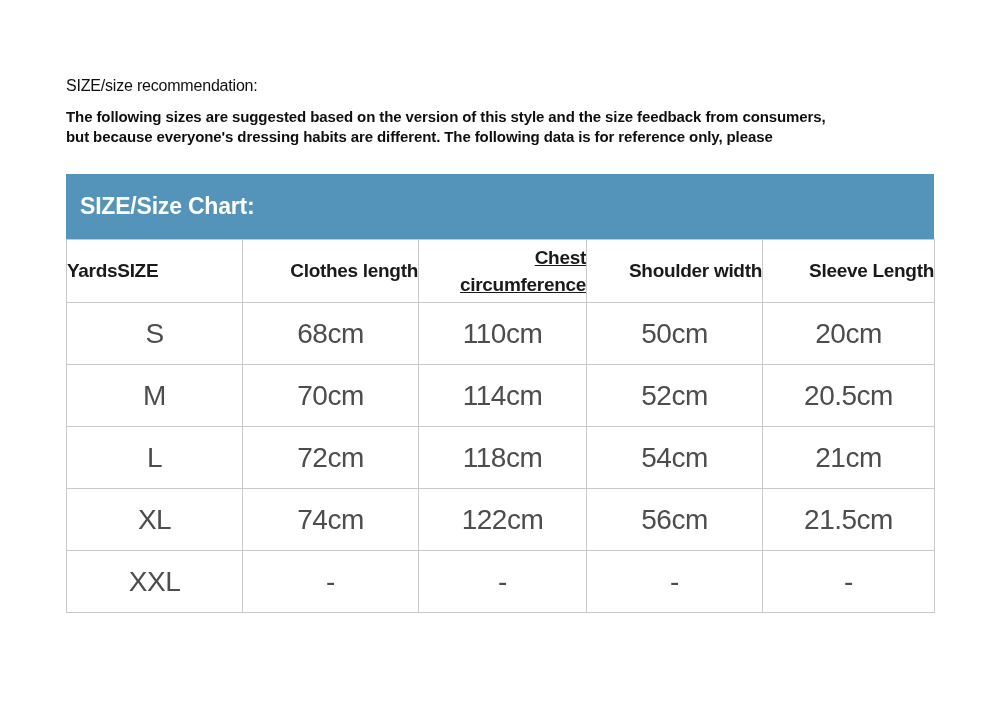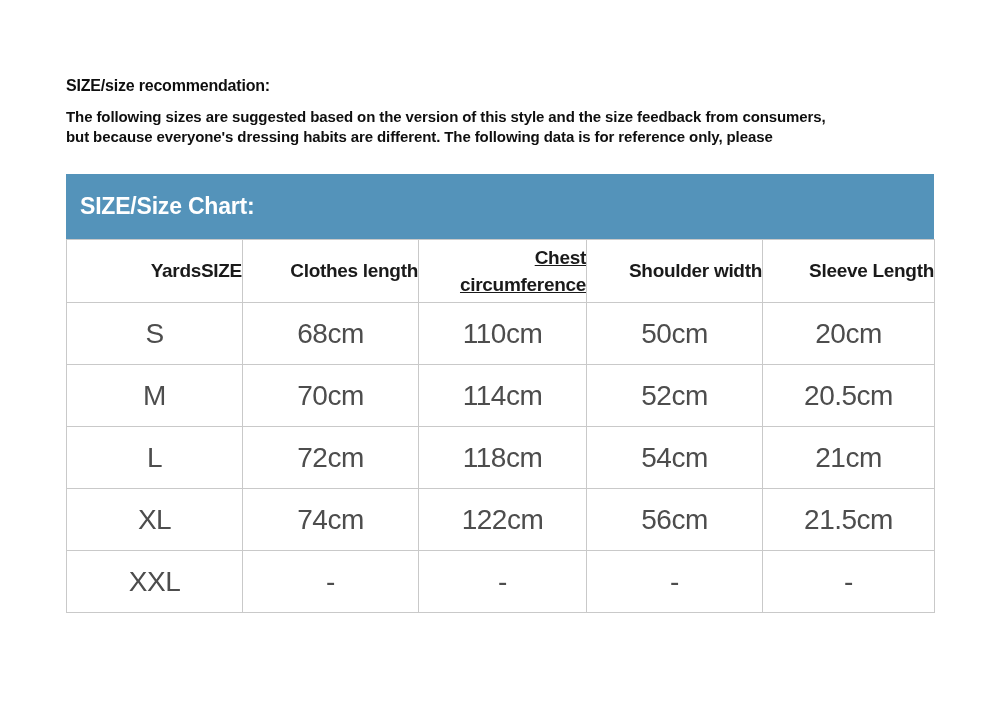--- a/index.html
+++ b/index.html
@@ -10,21 +10,21 @@
     background: #ffffff;
     font-family: "Liberation Sans", sans-serif;
     overflow: hidden;
   }
   .doc {
     padding: 77px 0 0 66px;
     width: 868px;
   }
   .intro-title {
     font-size: 16px;
-    font-weight: bold;
+    font-weight: normal;
     color: #0f0f0f;
     letter-spacing: -0.2px;
   }
   .intro-text {
     margin-top: 12px;
     font-size: 15px;
     font-weight: bold;
     color: #0f0f0f;
     line-height: 19.5px;
     letter-spacing: -0.1px;
@@ -53,21 +53,21 @@
     padding: 0;
   }
   .size-table thead tr { height: 63px; }
   .size-table tbody tr { height: 62px; }
   .size-table th {
     font-size: 19px;
     font-weight: bold;
     color: #1a1a1a;
     letter-spacing: -0.3px;
   }
-  .th-yards    { text-align: right; padding-right: 32px; }
+  .th-yards    { text-align: left; padding-right: 32px; }
   .th-clothes  { text-align: right;  padding-right: 4px; }
   .th-chest    { text-align: right;   padding-left: 28px; padding-right: 20px;
                  font-size: 15px; line-height: 27px; text-decoration: underline; }
   .th-shoulder { text-align: right; padding-right: 14px; }
   .th-sleeve   { text-align: right; padding-right: 20px; margin-left: 37px; }
   .size-table td {
     font-size: 28px;
     font-weight: 400;
     color: #4d4d4d;
     text-align: center;

